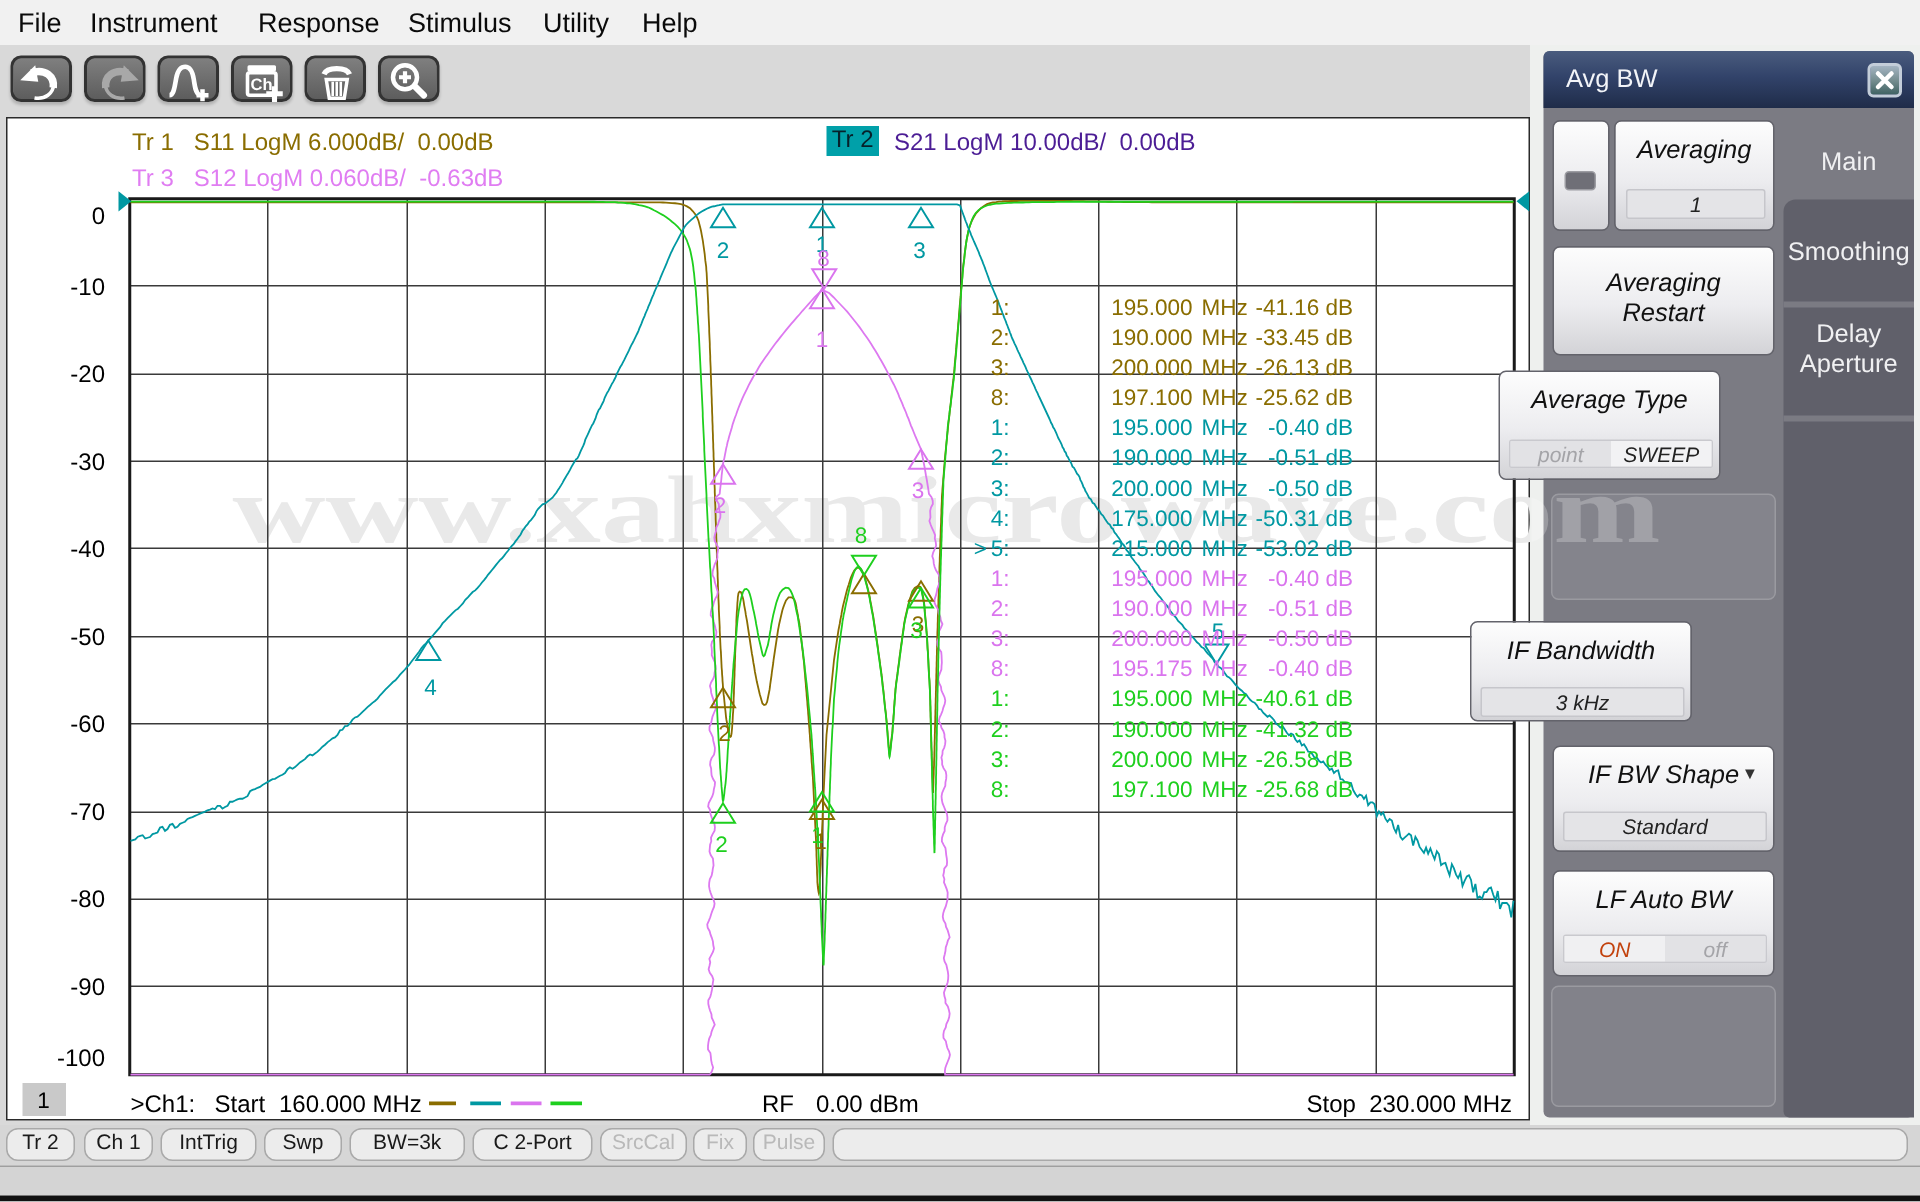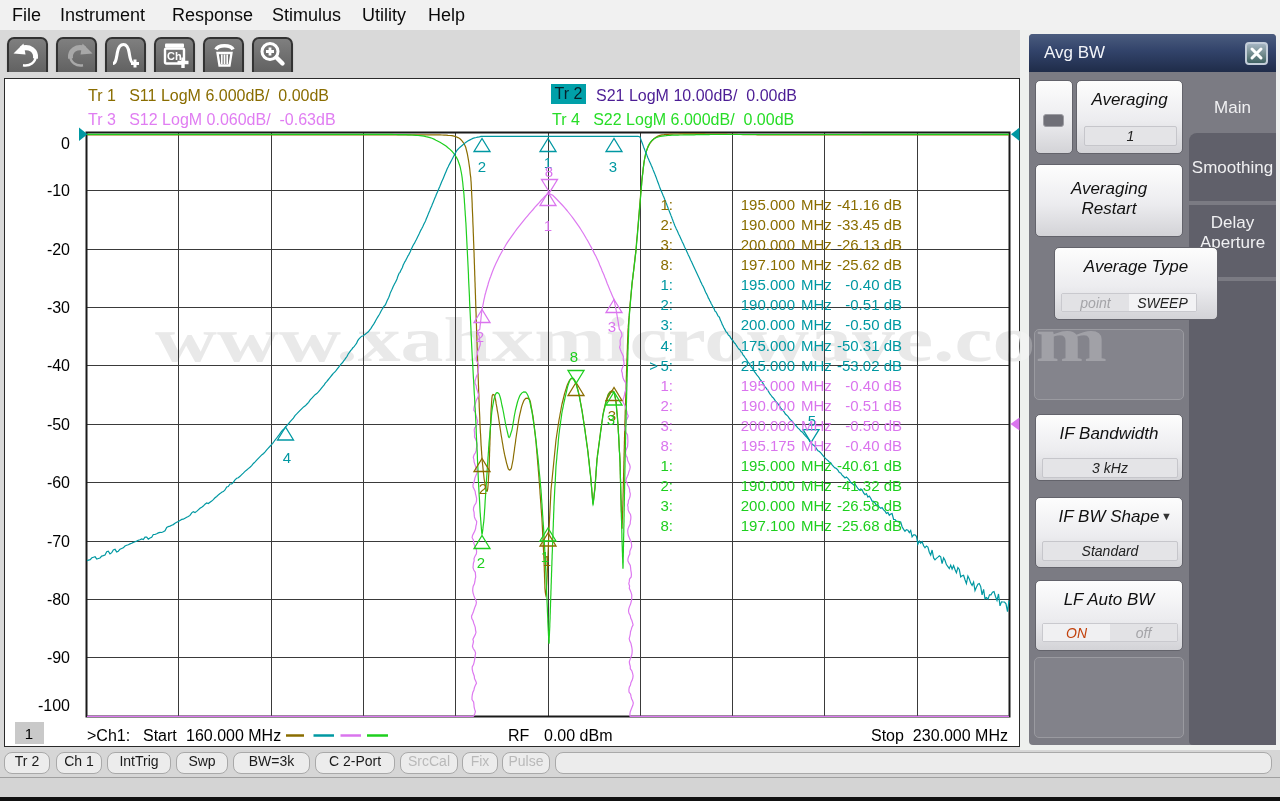--- a/index.html
+++ b/index.html
@@ -4,21 +4,21 @@
 <style>
 * { margin:0; padding:0; box-sizing:border-box; }
 html,body { width:1280px; height:801px; overflow:hidden; background:#f0f0f0; font-family:"Liberation Sans", sans-serif; }
 .abs { position:absolute; }
 #page { position:relative; width:1280px; height:801px; }
 
 #menubar { left:0; top:0; width:1280px; height:30px; background:#f1f1f1; color:#0a0a0a; font-size:18px; }
 #menubar span { position:absolute; top:5px; }
 
 #toolbar { left:0; top:30px; width:1280px; height:48px; background:#d9d9d9; }
-.tbtn { position:absolute; top:7px; width:41px; height:42px; border-radius:7px; border:2px solid #333333; background:linear-gradient(#7f7f7f,#5d5d5d); box-shadow:0 2px 2px rgba(0,0,0,.18); }
+.tbtn { position:absolute; top:7px; width:41px; height:31px; border-radius:7px; border:2px solid #333333; background:linear-gradient(#7f7f7f,#5d5d5d); box-shadow:0 2px 2px rgba(0,0,0,.18); }
 
 #chartpanel { left:4px; top:78px; width:1016px; height:669px; background:#ffffff; border:1px solid #2a2a2a; }
 .ttl { position:absolute; font-size:16px; white-space:pre;text-align:right; }
 #tr2box { left:551px; top:84px; width:35px; height:20px; background:#00a0a9; color:#06212b; font-size:16px; text-align:center; line-height:20px; }
 
 #rgap { left:1020px; top:30px; width:260px; height:720px; background:#eef0ee; }
 #rpanel { left:1029px; top:34px; width:247px; height:711px; background:#7b7b83; border-radius:4px; }
 #rtitle { left:1029px; top:34px; width:247px; height:38px; background:linear-gradient(#4a5c7e 0%, #32436a 45%, #1f2c49 100%); border-radius:4px 4px 0 0; color:#f2f4f8; font-size:17px; line-height:38px; padding-left:15px; }
 #closebtn { left:1245px; top:42px; width:23px; height:23px; border:2px solid #c3cdd9; border-radius:4px; background:linear-gradient(#9fb0bf 0%, #6d8487 50%, #4265626 100%); background:linear-gradient(#a4b4c2 0%, #718a8c 55%, #3f6263 100%); color:#ffffff; font-size:15px; font-weight:bold; text-align:center; line-height:19px; }
 .pbtn { position:absolute; border-radius:5px; border:1px solid #63636b; background:linear-gradient(#fdfdfd 0%, #ececef 55%, #d3d3d7 100%); color:#111;font-style:italic; }
@@ -78,21 +78,20 @@
           <path d="M16 8.5 V16.5 M12 12.5 H20" stroke="#fff" stroke-width="2.8"></path>
           <path d="M22.5 18.5 L28.5 24.5" stroke="#fff" stroke-width="4.4" stroke-linecap="round"></path>
         </svg></div>
   </div>
   <div class="abs" style="left:0; top:72px; width:1020px; height:678px; background:#d9d9d9;"></div>
   <div id="chartpanel" class="abs"></div>
   <div class="ttl" style="left:88px; top:87px; color:#8a6d00">Tr 1&nbsp;&nbsp;&nbsp;S11 LogM 6.000dB/  0.00dB</div>
   <div class="ttl" style="left:88px; top:111px; color:#e07df2">Tr 3&nbsp;&nbsp;&nbsp;S12 LogM 0.060dB/  -0.63dB</div>
   <div id="tr2box" class="abs">Tr 2</div>
   <div class="ttl" style="left:596px; top:87px; color:#4c1d95">S21 LogM 10.00dB/  0.00dB</div>
-  <div class="ttl" style="left:552px; top:111px; color:#27dd27">Tr 4&nbsp;&nbsp;&nbsp;S22 LogM 6.000dB/  0.00dB</div>
   <svg class="abs" style="left:0;top:0" width="1280" height="801" viewBox="0 0 1280 801">
   <text x="155" y="361" font-family="Liberation Serif, serif" font-weight="bold" font-size="64" fill="#e9e9e9" textLength="952" lengthAdjust="spacingAndGlyphs">www.xahxmicrowave.com</text>
   <path d="M86.5 132.5H1009.5M86.5 190.5H1009.5M86.5 249.5H1009.5M86.5 307.5H1009.5M86.5 365.5H1009.5M86.5 424.5H1009.5M86.5 482.5H1009.5M86.5 541.5H1009.5M86.5 599.5H1009.5M86.5 657.5H1009.5M86.5 716.5H1009.5M86.5 132.5V716.5M178.5 132.5V716.5M271.5 132.5V716.5M363.5 132.5V716.5M455.5 132.5V716.5M548.5 132.5V716.5M640.5 132.5V716.5M732.5 132.5V716.5M824.5 132.5V716.5M917.5 132.5V716.5M1009.5 132.5V716.5" stroke="#3a3a3a" stroke-width="1" fill="none"></path>
   <rect x="86.5" y="132.5" width="923" height="584" fill="none" stroke="#1a1a1a" stroke-width="2"></rect>
   <text x="70" y="149.0" text-anchor="end" font-size="16" fill="#000">0</text>
   <text x="70" y="196.4" text-anchor="end" font-size="16" fill="#000">-10</text>
   <text x="70" y="254.7" text-anchor="end" font-size="16" fill="#000">-20</text>
   <text x="70" y="313.1" text-anchor="end" font-size="16" fill="#000">-30</text>
   <text x="70" y="371.4" text-anchor="end" font-size="16" fill="#000">-40</text>
   <text x="70" y="429.8" text-anchor="end" font-size="16" fill="#000">-50</text>
@@ -241,29 +240,29 @@
   <div class="pbtn" style="left:1035px; top:80px; width:38px; height:74px;">
     <div style="position:absolute; left:7px; top:33px; width:21px; height:13px; background:#6f6f77; border:1px solid #9c9ca2; border-radius:3px;"></div>
   </div>
   <div class="pbtn" style="left:1076px; top:80px; width:107px; height:74px;">
     <div class="lbl" style="top:9px">Averaging</div>
     <div class="pfield" style="left:7px; top:45px; width:93px; height:20px; line-height:18px;">1</div>
   </div>
   <div class="pbtn" style="left:1035px; top:164px; width:148px; height:73px;">
     <div class="lbl" style="top:14px">Averaging<br>Restart</div>
   </div>
-  <div class="pbtn" style="left:1054px; top:247px; width:164px; height:73px;">
+  <div class="pbtn" style="left:999px; top:247px; width:148px; height:73px;">
     <div class="lbl" style="top:9px">Average Type</div>
     <div class="seg" style="left:6px; top:45px; width:136px; height:19px; line-height:18px;">
       <div style="background:#e2e2e5; color:#a4a4a8;">point</div>
       <div style="background:#f2f2f4; color:#222;">SWEEP</div>
     </div>
   </div>
   <div class="abs" style="left:1034px; top:329px; width:150px; height:71px; background:#84848c; border:1px solid #9a9aa0; border-radius:5px;"></div>
-  <div class="pbtn" style="left:1035px; top:414px; width:148px; height:67px;">
+  <div class="pbtn" style="left:980px; top:414px; width:148px; height:67px;">
     <div class="lbl" style="top:9px">IF Bandwidth</div>
     <div class="pfield" style="left:6px; top:43px; width:136px; height:20px; line-height:18px;">3 kHz</div>
   </div>
   <div class="pbtn" style="left:1035px; top:497px; width:148px; height:71px;">
     <div class="lbl" style="top:9px">IF BW Shape</div>
       <div style="position:absolute; right:10px; top:12px; font-size:11px; color:#333;">▼</div>
     <div class="pfield" style="left:6px; top:43px; width:136px; height:20px; line-height:18px;">Standard</div>
   </div>
   <div class="pbtn" style="left:1035px; top:580px; width:148px; height:71px;">
     <div class="lbl" style="top:9px">LF Auto BW</div>

